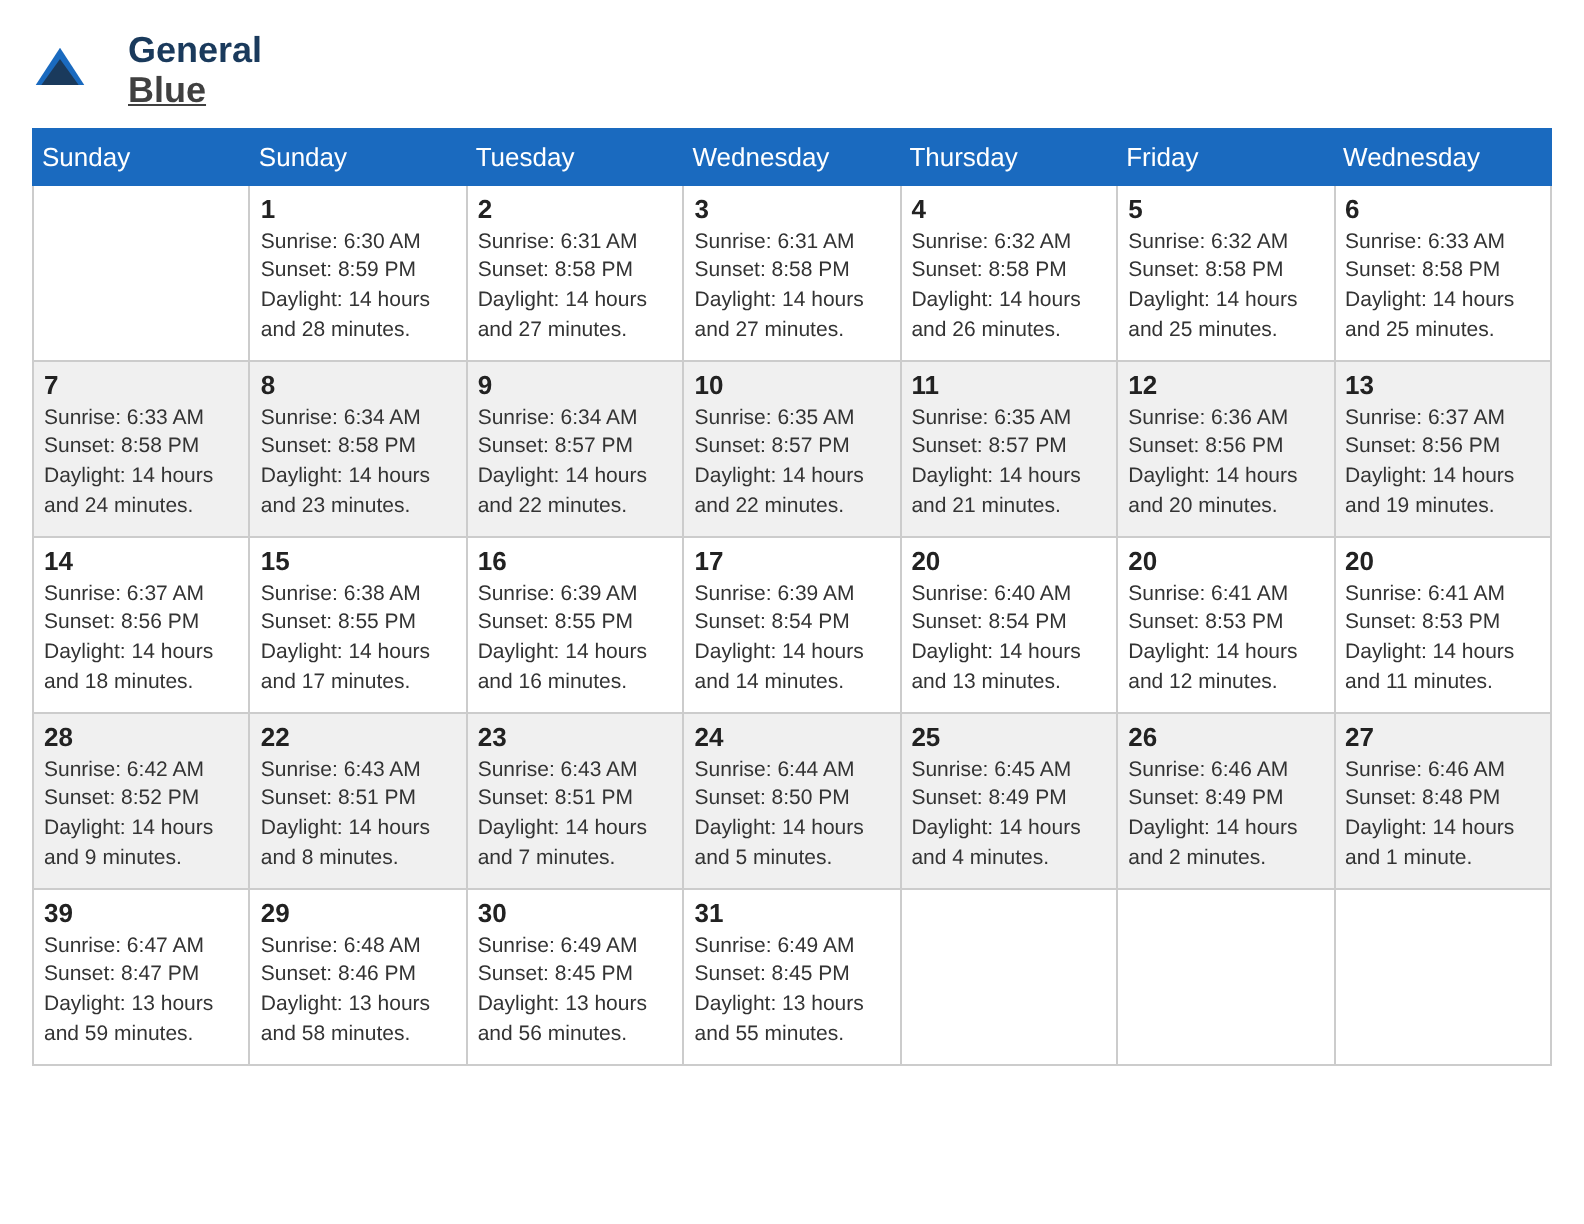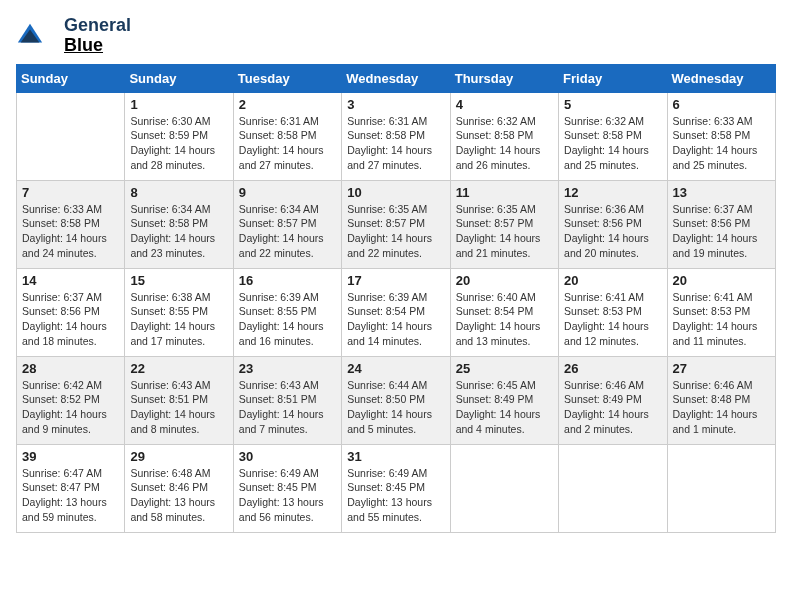--- a/index.html
+++ b/index.html
@@ -21,21 +21,21 @@
       align-items: center;
       gap: 20px;
     }
     .logo-text {
       font-size: 18px;
       font-weight: bold;
       color: #1a3a5c;
       line-height: 1.1;
     }
     .logo-text span {
-      color: #000000;
+      color: #404040;
       text-decoration: underline;
     }
     .logo-icon {
       width: 28px;
       height: 28px;
     }
     .title-block {
       text-align: right;
     }
     .month-title {
@@ -50,21 +50,21 @@
     }
     .calendar {
       width: 100%;
       border-collapse: collapse;
       border: 1px solid #ccc;
     }
     .calendar th {
       background: #1a6abf;
       color: #fff;
       font-size: 13px;
-      font-weight: bold;
+      font-weight: normal;
       padding: 6px 4px;
       text-align: left;
       border: 1px solid #1a6abf;
     }
     .calendar td {
       border: 1px solid #ccc;
       vertical-align: top;
       padding: 4px 5px;
       width: calc(100% / 7);
       min-height: 80px;

